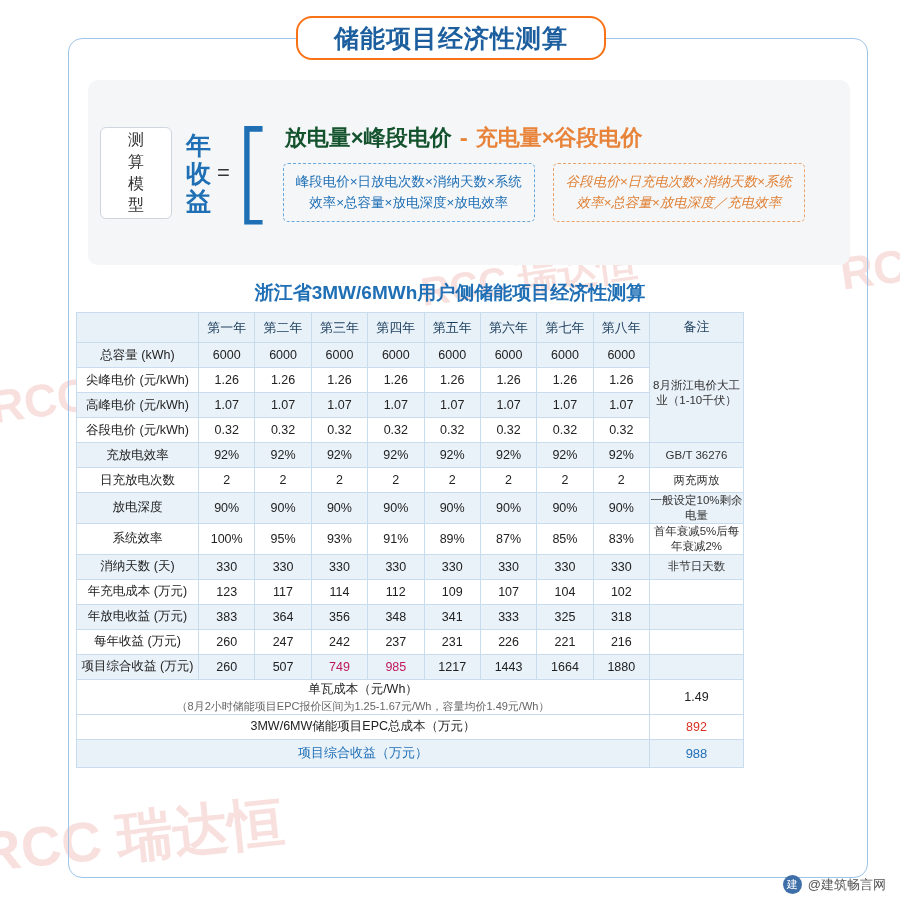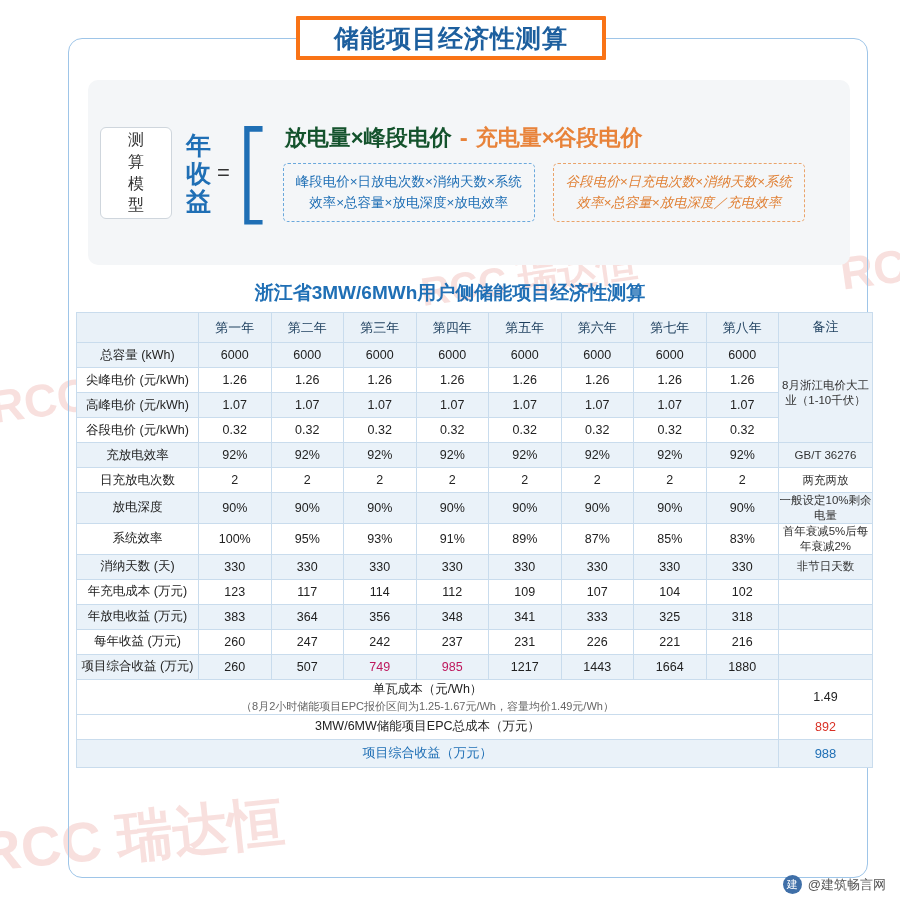--- a/index.html
+++ b/index.html
@@ -37,22 +37,22 @@
     background: rgba(255,255,255,0.0);
     z-index: 1;
   }
 
   
   .title-banner {
     position: absolute;
     left: 296px; top: 16px;
     width: 310px; height: 44px;
     background: #ffffff;
-    border: 4px solid #f97316;
-    border-radius: 1px;
+    border: 2px solid #f97316;
+    border-radius: 16px;
     display: flex; align-items: center; justify-content: center;
     z-index: 3;
   }
   .title-banner .t {
     font-size: 25px; font-weight: bold; color: #1d5f9e; letter-spacing: 1px;
   }
 
   
   .formula-panel {
     position: absolute;
@@ -126,21 +126,21 @@
 
   
   .tbl-wrap {
     position: absolute;
     left: 76px; top: 312px;
     width: 784px;
     z-index: 2;
   }
   table.main {
     border-collapse: collapse;
-    width: 797px;
+    width: 668px;
     font-size: 12.5px;
     color: #222;
     background: #ffffff;
   }
   table.main td, table.main th {
     border: 1px solid #c9dced;
     text-align: center;
     vertical-align: middle;
     padding: 0;
     height: 25px;

